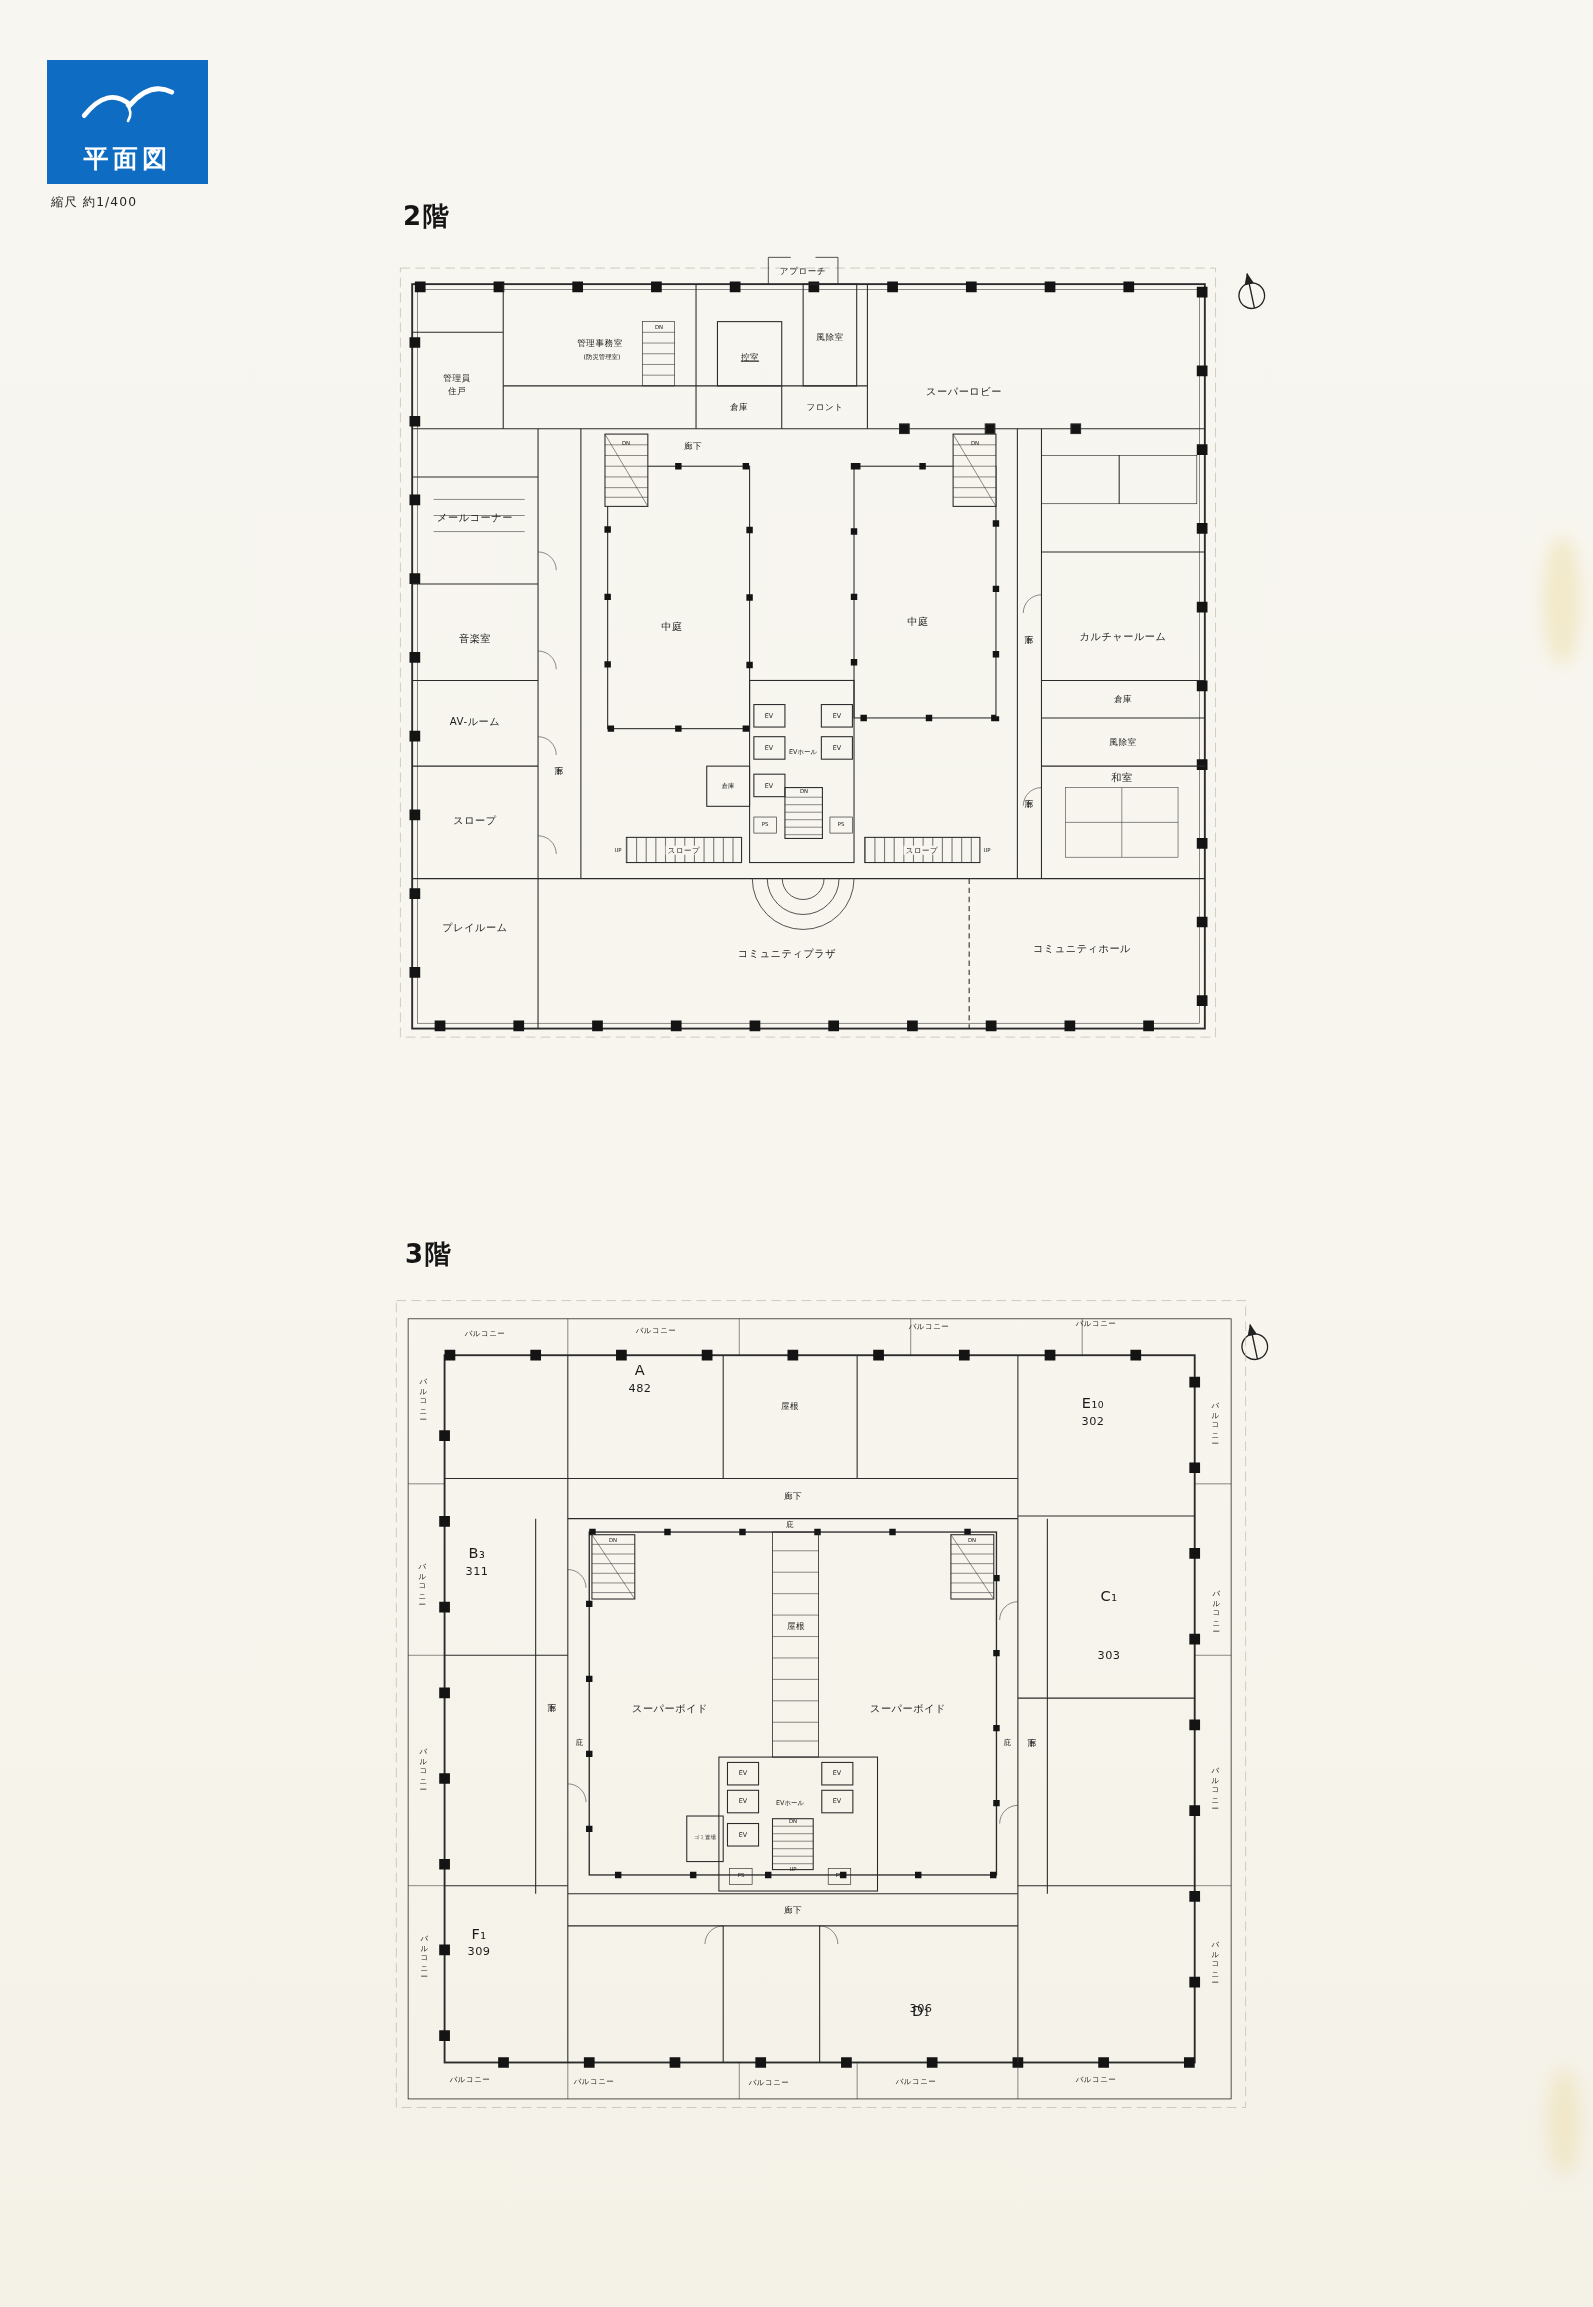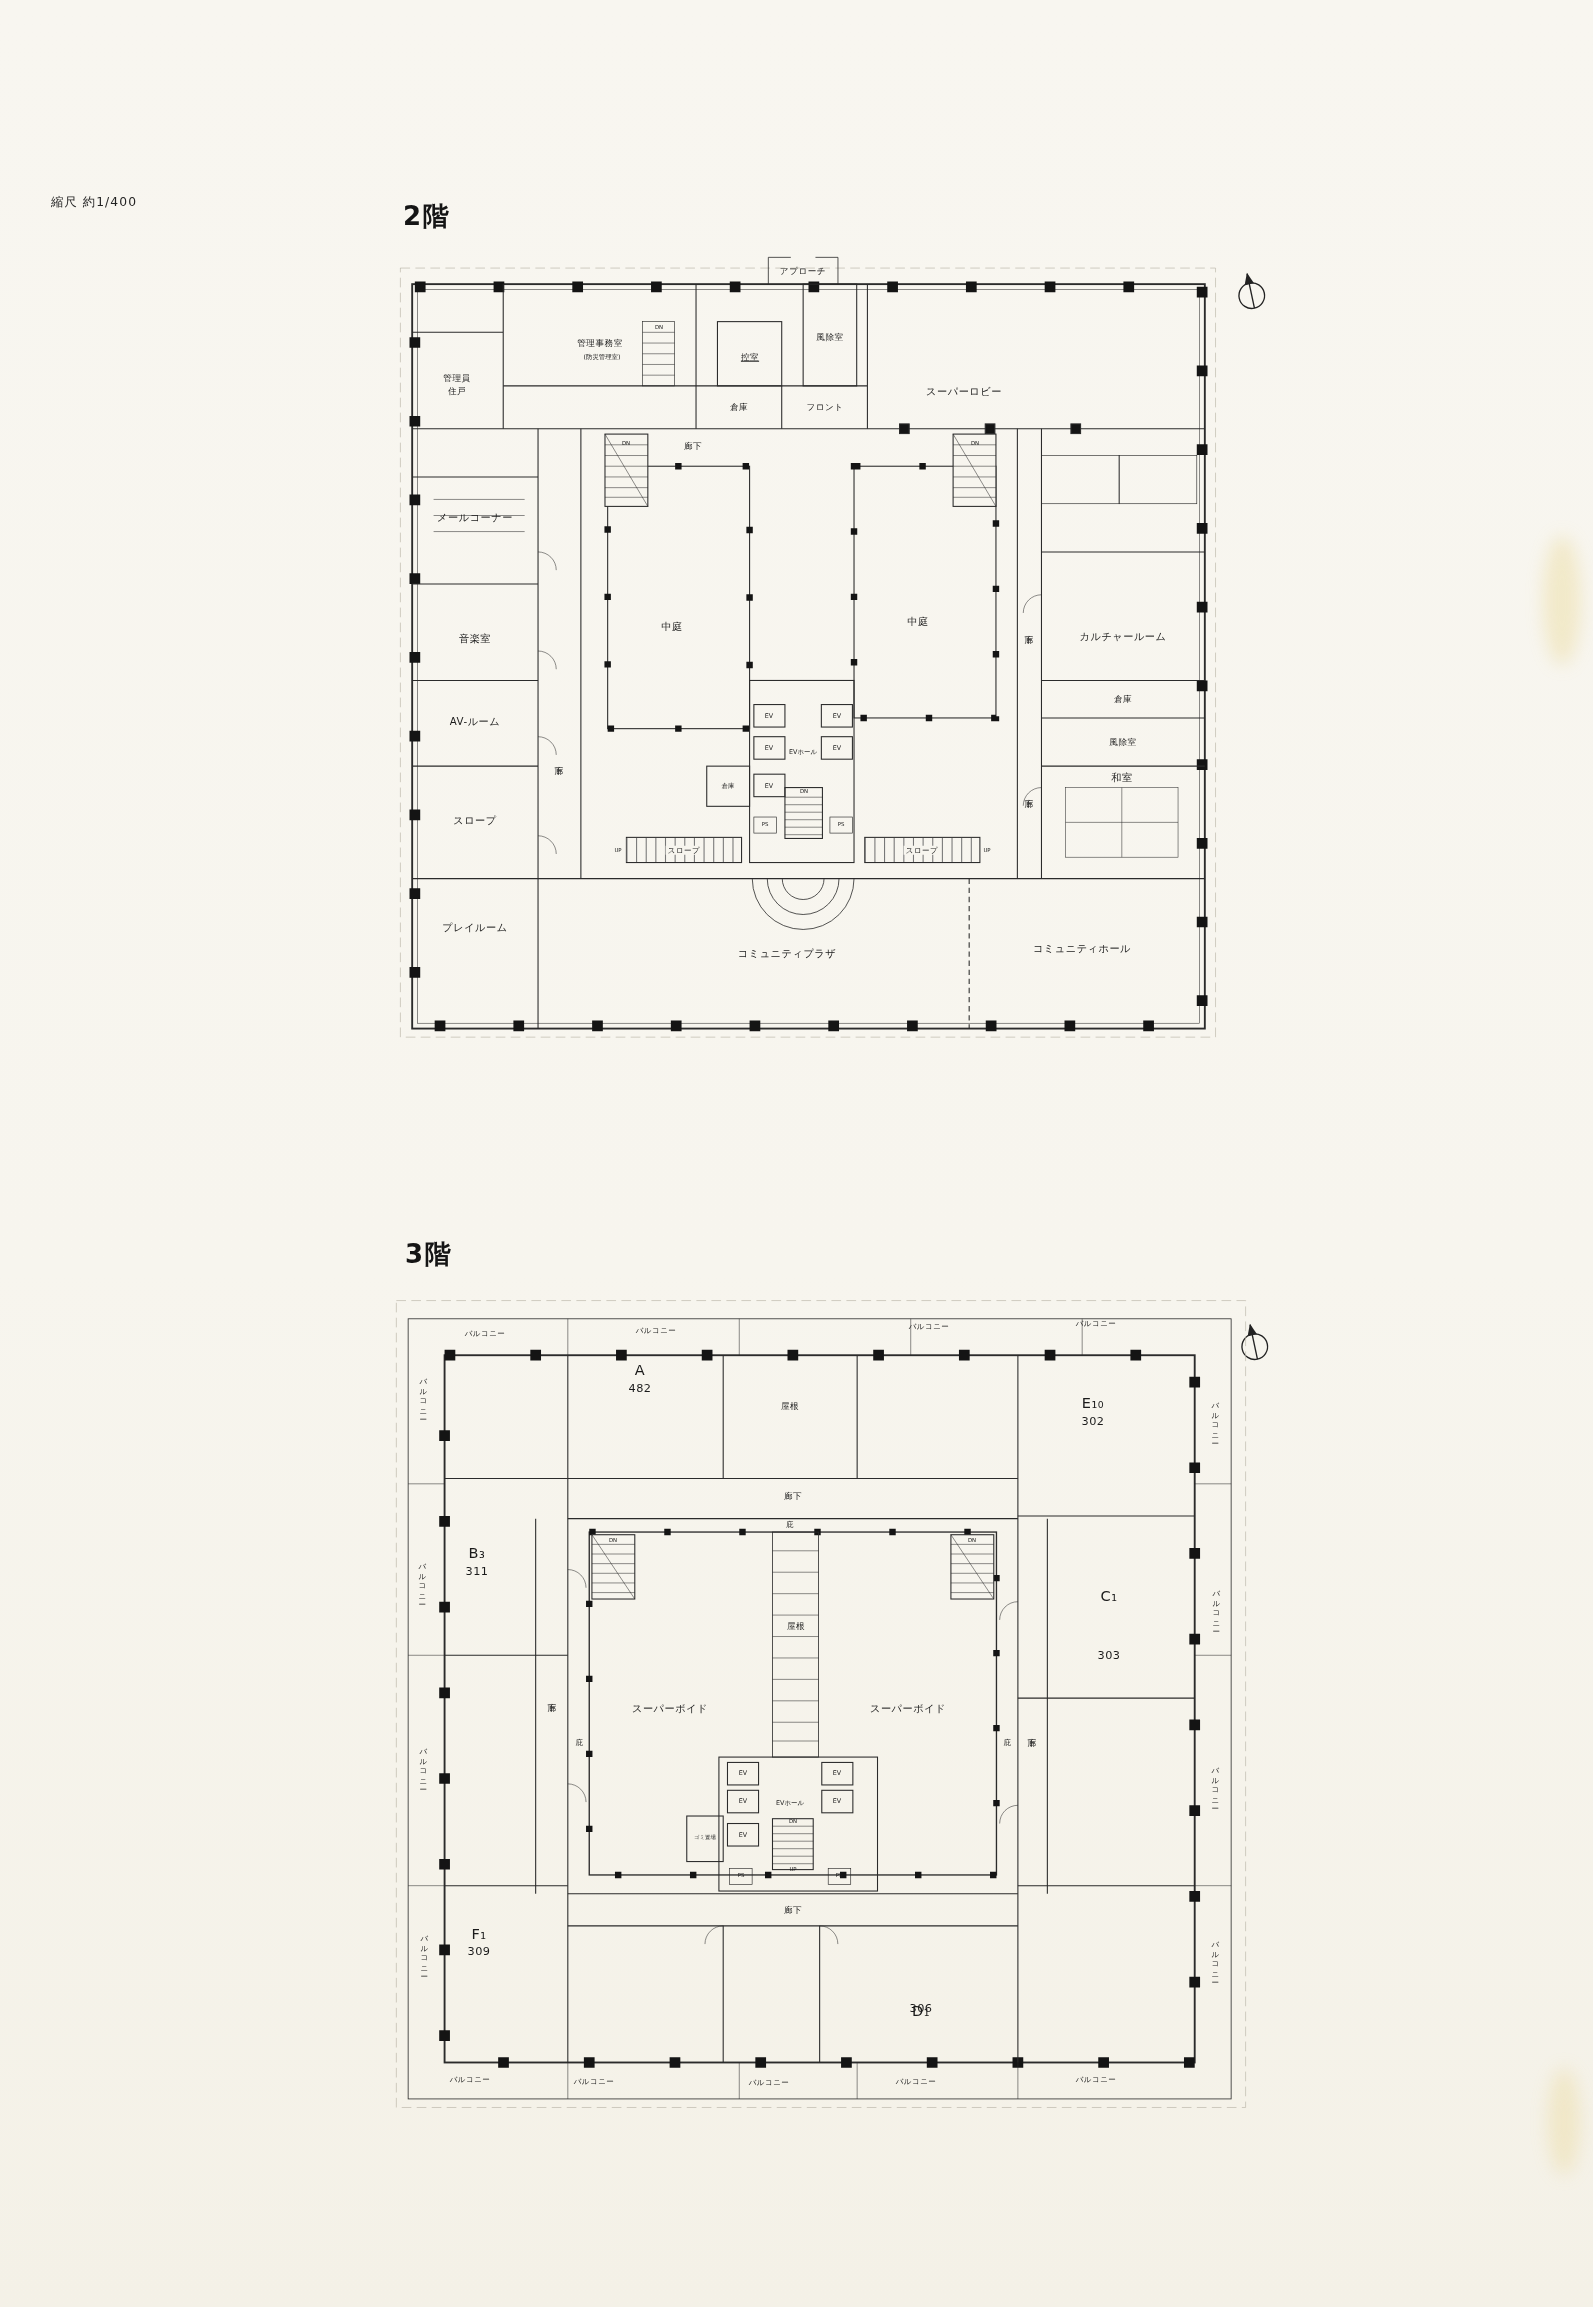--- a/index.html
+++ b/index.html
@@ -29,20 +29,27 @@
   .smudge{position:absolute;border-radius:50%;filter:blur(8.6px);}
 </style>
 </head>
 <body>
 
 <div class="page">
 
   <div class="smudge" style="left:1543px;top:536px;width:38px;height:129px;background:rgba(225,190,70,0.22);"></div>
   <div class="smudge" style="left:1548px;top:2068px;width:32px;height:107px;background:rgba(225,190,70,0.20);"></div>
 
+  <div class="logo">
+    <svg class="bird" width="107" height="64" viewBox="0 0 200 120">
+      <path d="M18,78 Q62,22 104,58 Q142,14 182,34" fill="none" stroke="#ffffff" stroke-width="9" stroke-linecap="round"></path>
+      <path d="M98,58 Q110,72 100,88" fill="none" stroke="#ffffff" stroke-width="5" stroke-linecap="round"></path>
+    </svg>
+    <div class="logo-title">平面図</div>
+  </div>
   <div class="scale-note">縮尺 約1/400</div>
 
   <div class="floor-heading" style="left:403px;top:199px;">2階</div>
 
   <div class="compass" style="left:1227px;top:268px;">
     <svg width="48" height="48" viewBox="0 0 90 90">
         <g transform="rotate(-12 45 45)">
       <circle cx="45" cy="52" r="24" fill="none" stroke="#222" stroke-width="2.5"></circle>
       <line x1="45" y1="76" x2="45" y2="10" stroke="#222" stroke-width="2.5"></line>
       <path d="M45,8 L36,30 H54 Z" fill="#222"></path>

